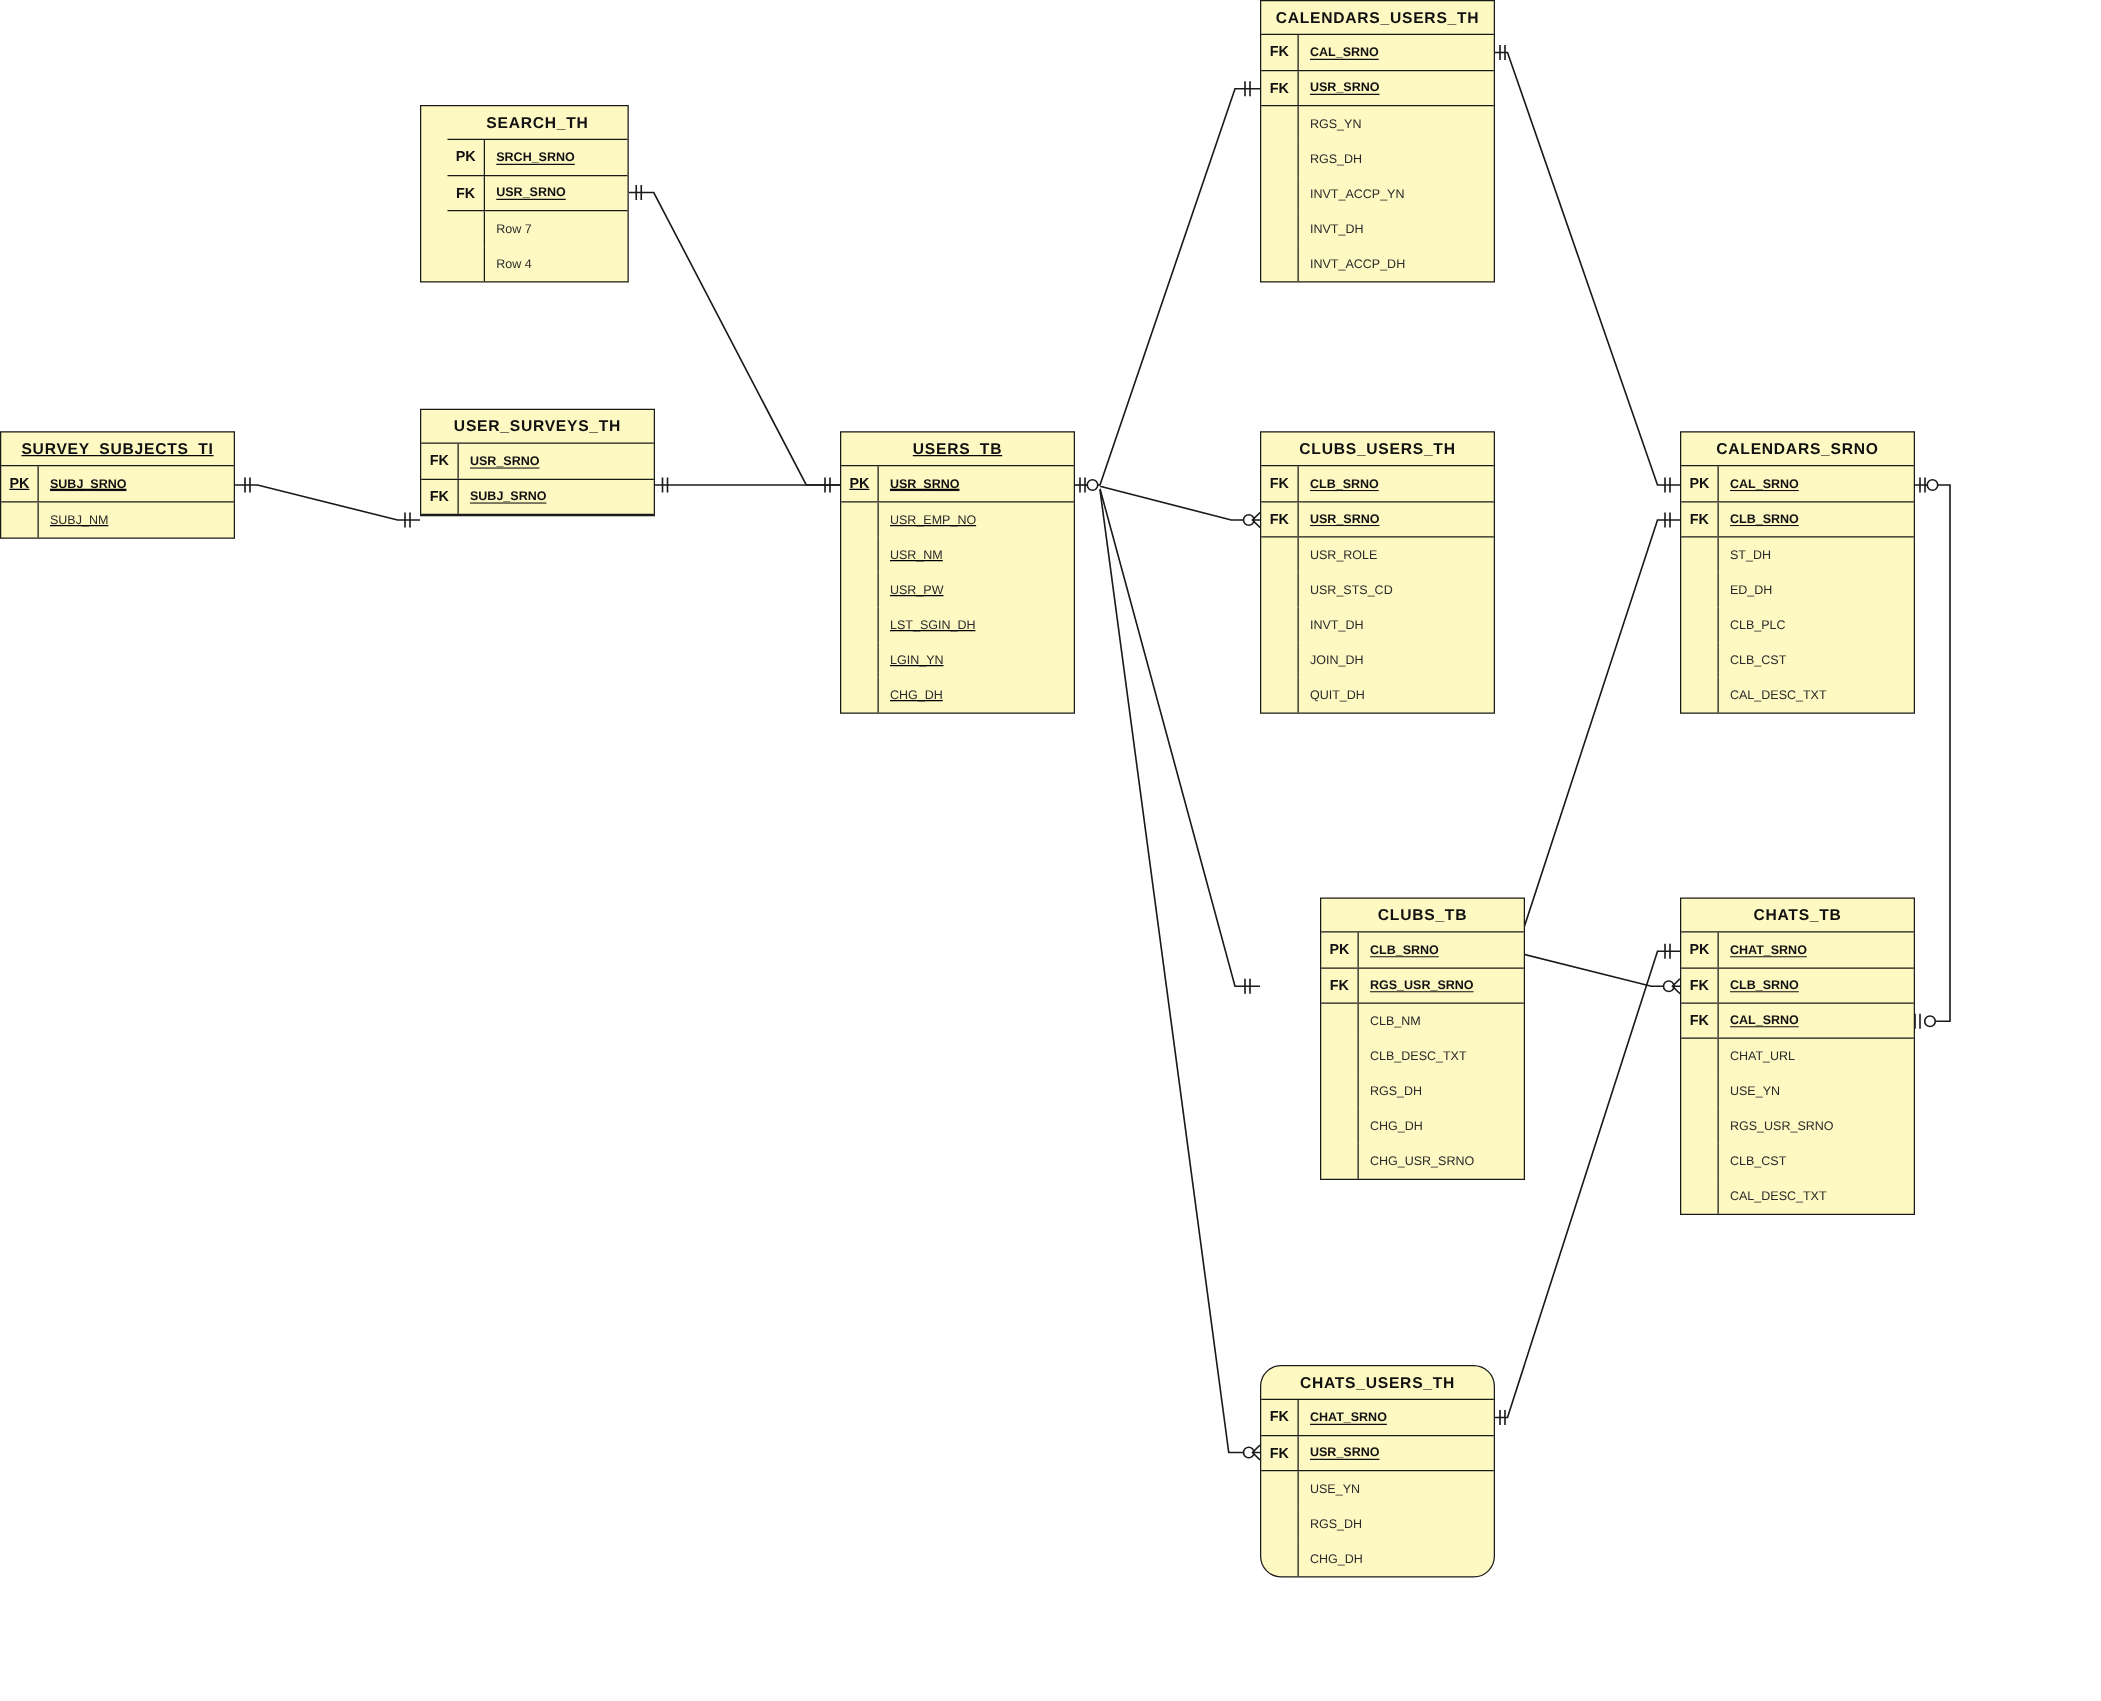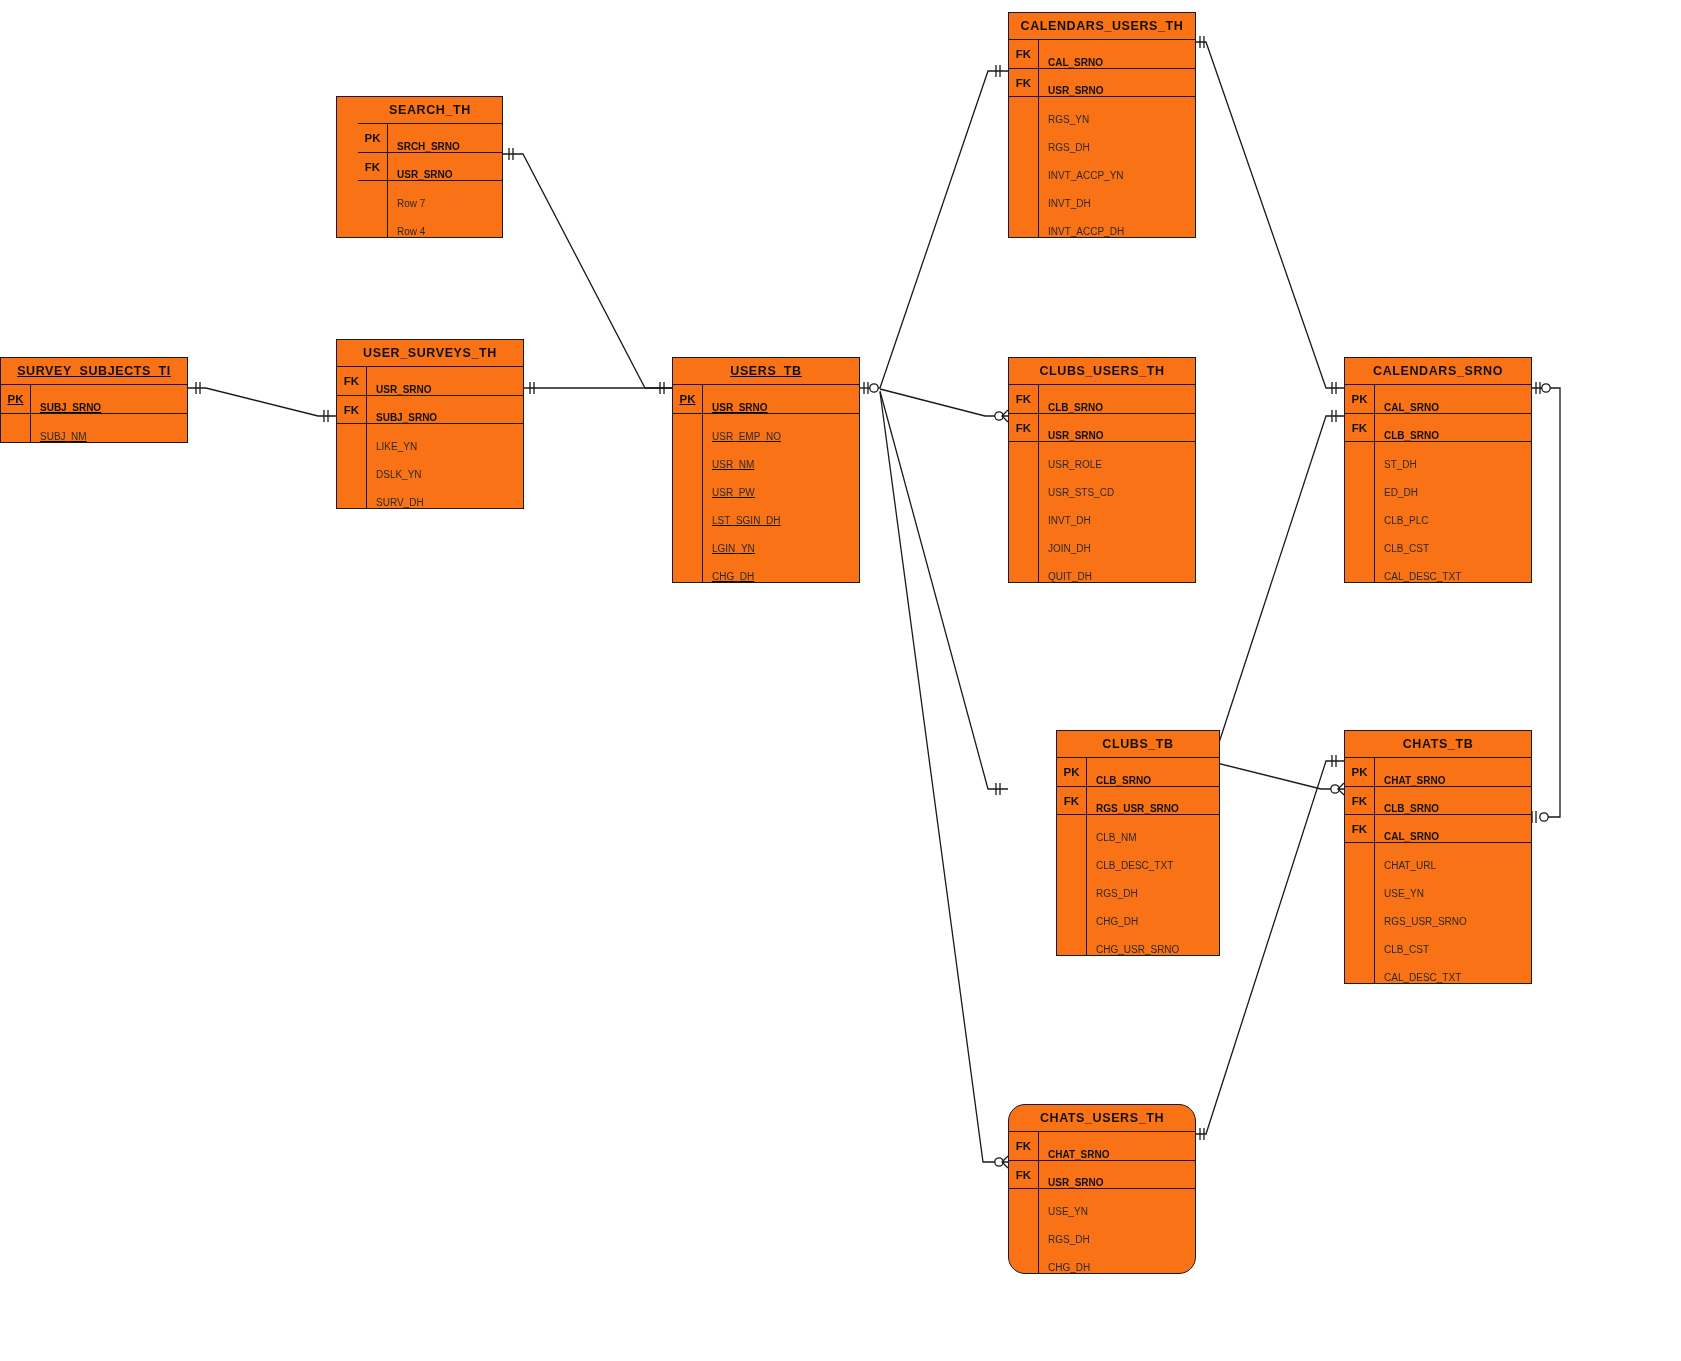--- a/index.html
+++ b/index.html
@@ -19,24 +19,23 @@
     position: absolute;
     left: 0;
     top: 0;
     width: 1681px;
     height: 1361px;
     pointer-events: none;
   }
   .entity {
     position: absolute;
     border: 1px solid #1a1a1a;
-    background: #f97316;
+    background: #fef9c3;
     box-sizing: border-box;
     z-index: 5;
-    margin-top: 12px;
   }
   .ent-title {
     height: 27px;
     line-height: 27px;
     text-align: center;
     font-size: 12.5px;
     font-weight: bold;
     letter-spacing: 0.6px;
     color: #111111;
     border-bottom: 1px solid #1a1a1a;
@@ -45,21 +44,21 @@
   }
   .key-block {
     border-bottom: 1px solid #1a1a1a;
     box-sizing: border-box;
   }
   .attr-block {
     box-sizing: border-box;
   }
   .row {
     display: flex;
-    align-items: flex-end;
+    align-items: center;
     height: 28px;
     box-sizing: border-box;
   }
   .row + .row {
     border-top: 0;
   }
   .key-block .row + .row {
     border-top: 1px solid #1a1a1a;
   }
   .kcell {
@@ -247,34 +246,20 @@
         <div class="key-block">
           <div class="row">
             <div class="kcell">FK</div>
             <div class="ncell"><span>USR_SRNO</span></div>
           </div>
           <div class="row">
             <div class="kcell">FK</div>
             <div class="ncell"><span>SUBJ_SRNO</span></div>
           </div>
         </div>
-        <div class="attr-block">
-          <div class="row">
-            <div class="kcell"></div>
-            <div class="ncell">LIKE_YN</div>
-          </div>
-          <div class="row">
-            <div class="kcell"></div>
-            <div class="ncell">DSLK_YN</div>
-          </div>
-          <div class="row">
-            <div class="kcell"></div>
-            <div class="ncell">SURV_DH</div>
-          </div>
-        </div>
       </div>
       <div class="entity" style="left: 672px; top: 345px; width: 188px; text-decoration: underline;">
         <div class="ent-title">USERS_TB</div>
         <div class="key-block">
           <div class="row">
             <div class="kcell">PK</div>
             <div class="ncell"><span>USR_SRNO</span></div>
           </div>
         </div>
         <div class="attr-block">

